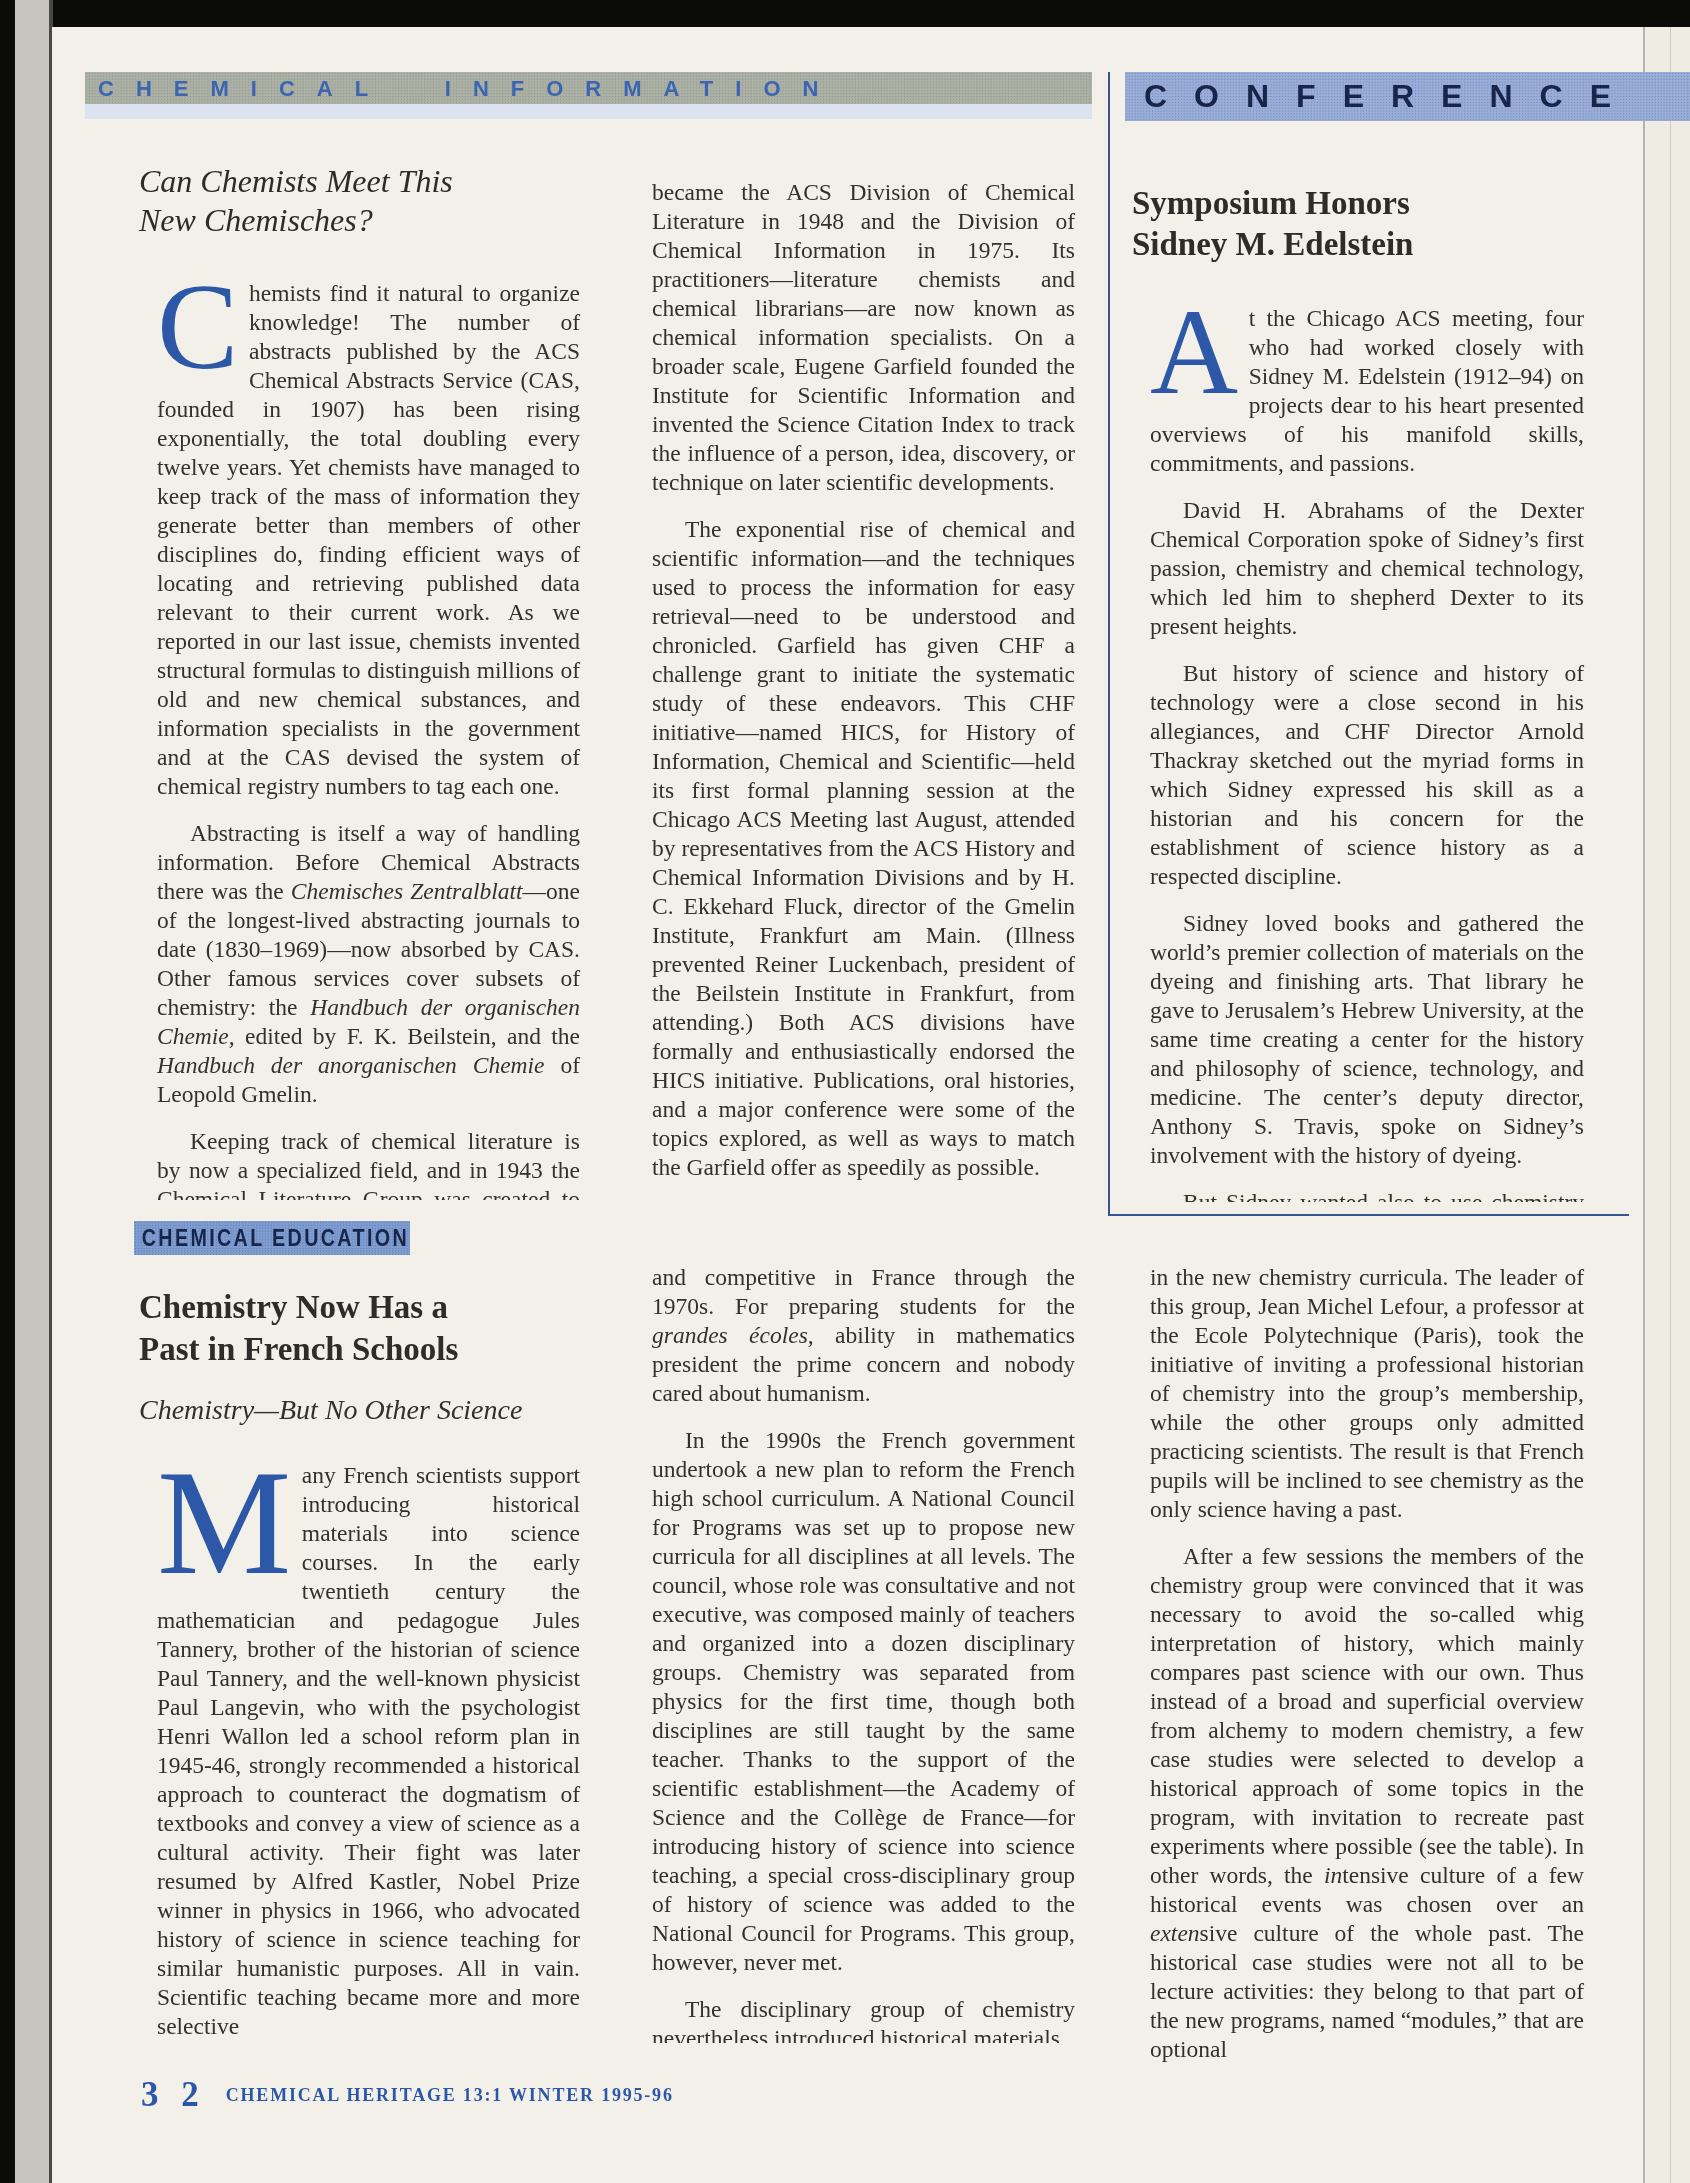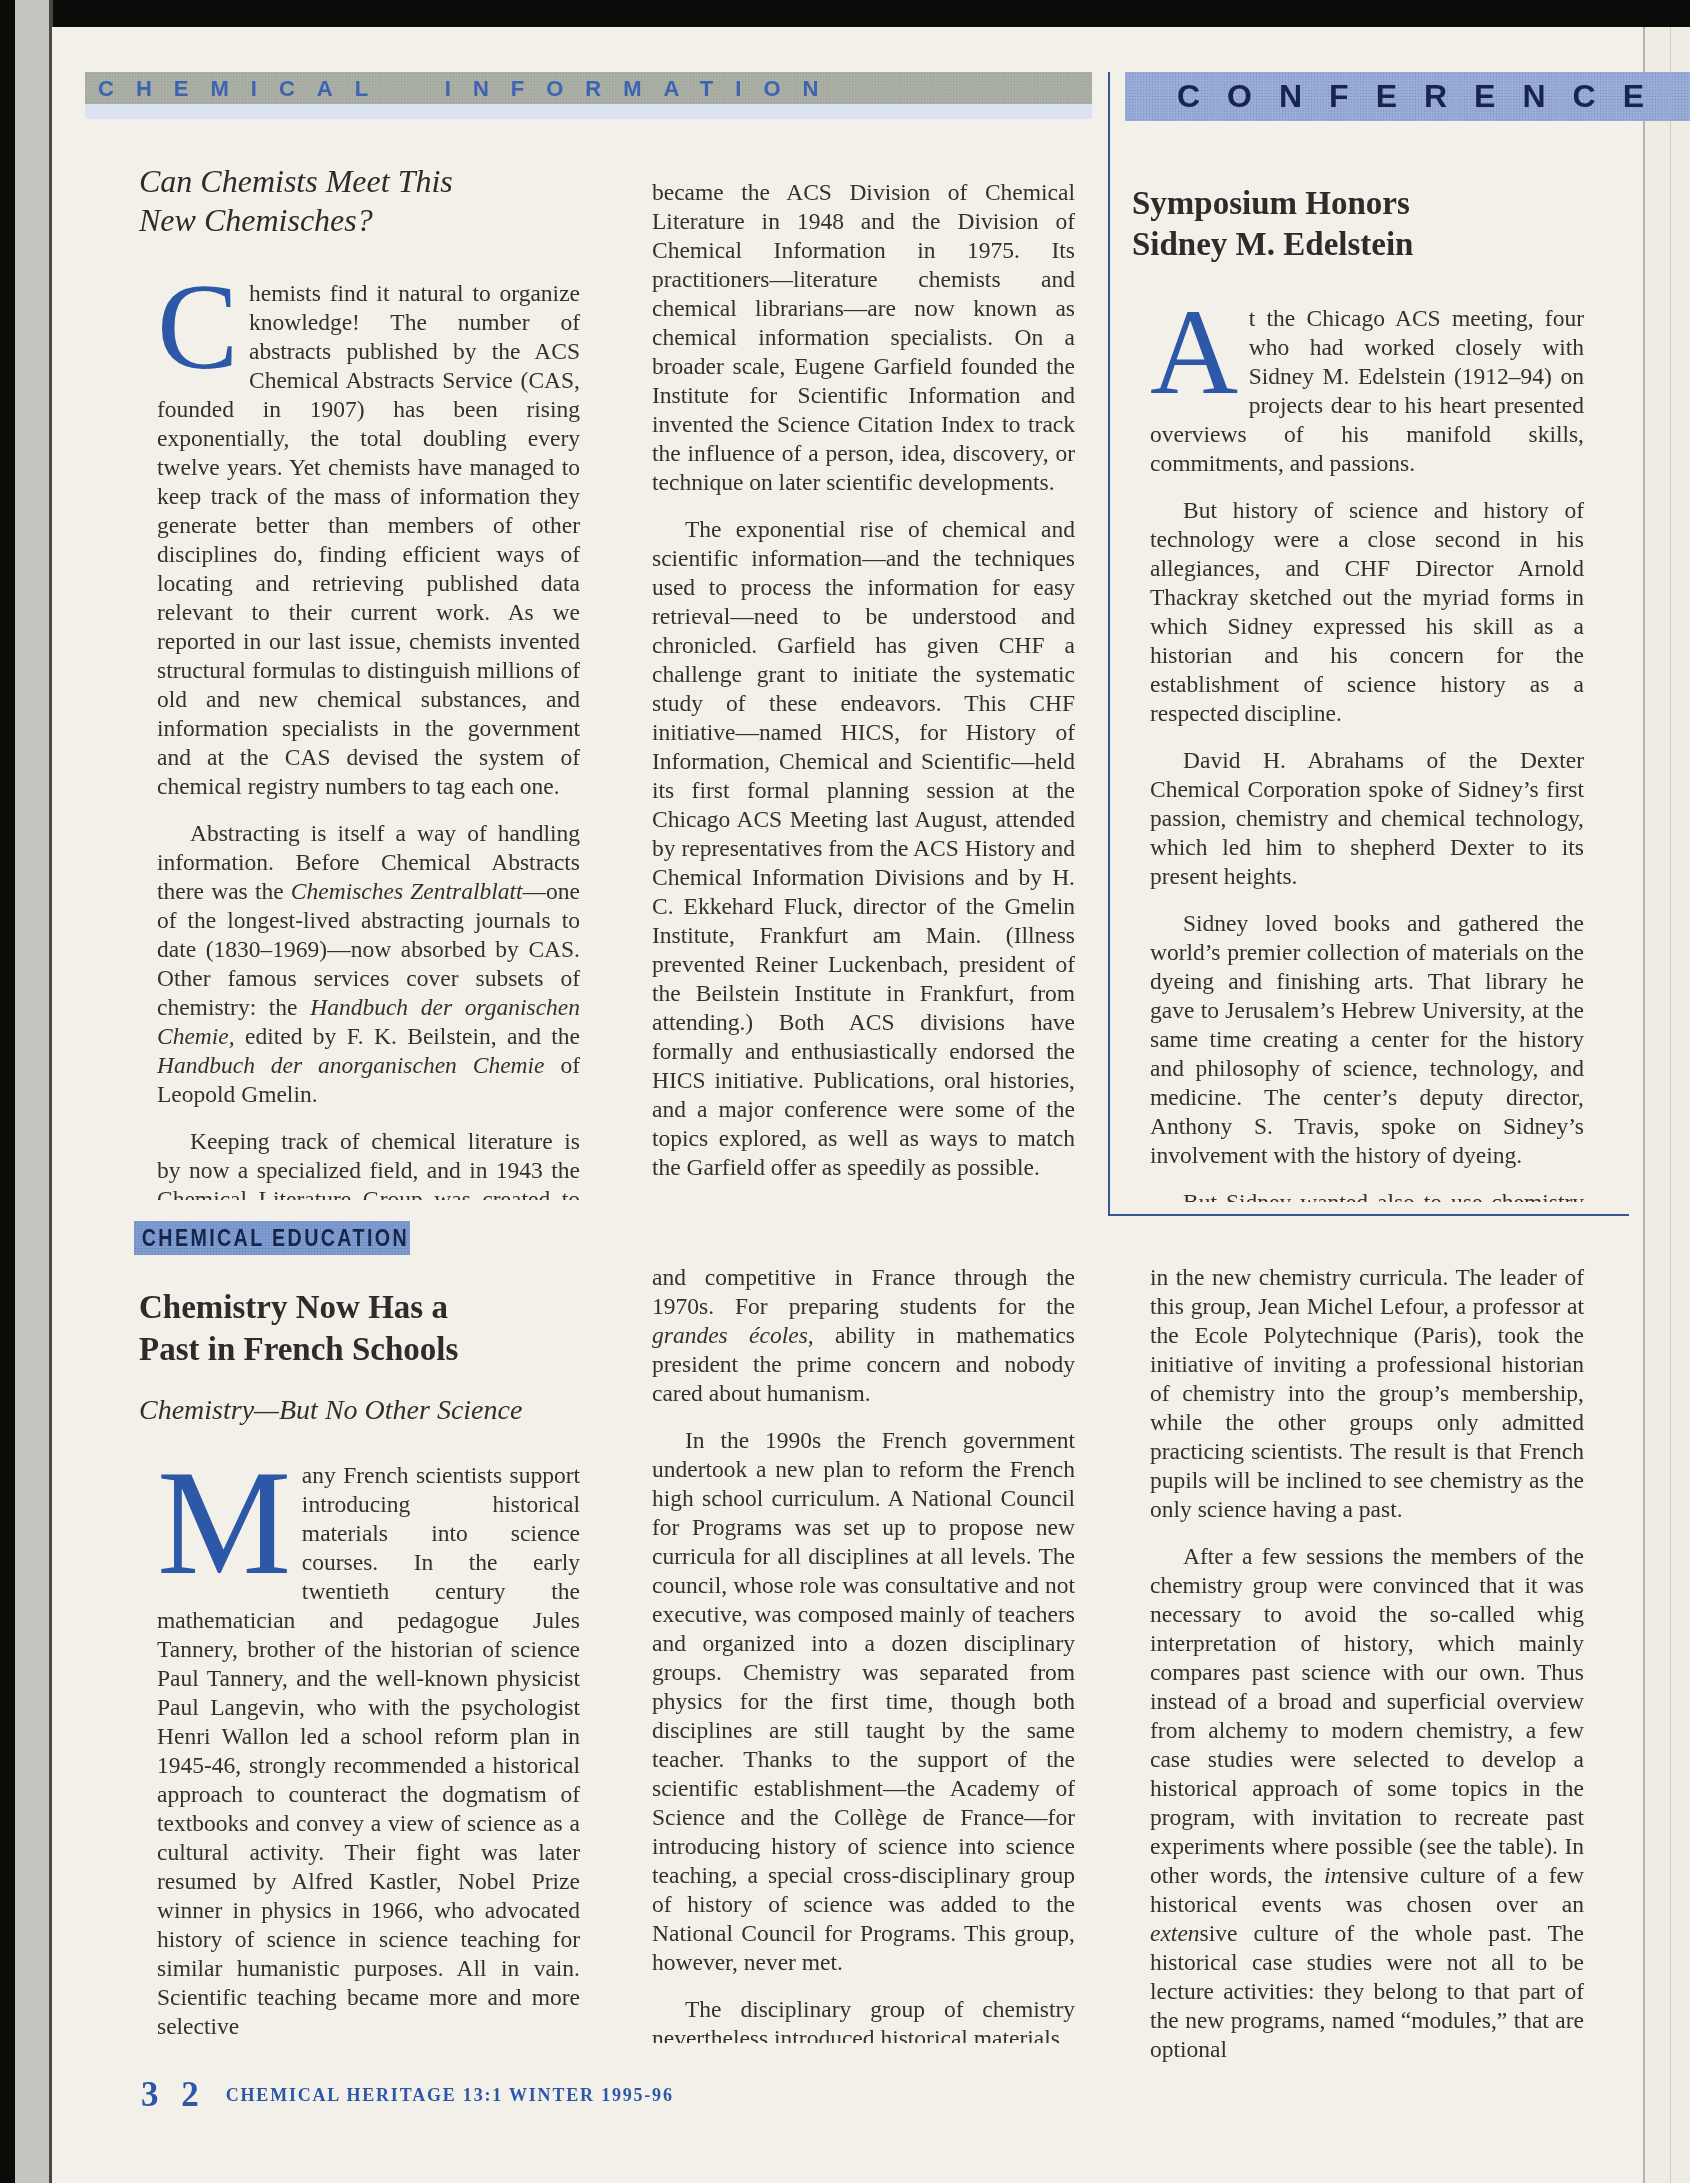--- a/index.html
+++ b/index.html
@@ -22,21 +22,21 @@
       background-size:2.9px 2.9px;}
   #banner-info .banner-text{font-family:"Liberation Sans", sans-serif;font-weight:600;font-size:22px;
       line-height:33px;letter-spacing:22px;word-spacing:27px;color:#3d64b2;padding-left:13px;}
   #banner-info-strip{position:absolute;left:85px;top:104px;width:1007px;height:15.3px;background:#dbe3f1;z-index:3;}
 
   #banner-conf{left:1125px;top:72px;width:565px;height:49px;
       background-color:#9aadd8;
       background-image:radial-gradient(circle, rgba(50,75,135,.40) 0.8px, transparent 0.9px);
       background-size:2.9px 2.9px;}
   #banner-conf .banner-text{font-family:"Liberation Sans", sans-serif;font-weight:700;font-size:32px;
-      line-height:49px;letter-spacing:27px;color:#17254a;padding-left:52px;}
+      line-height:49px;letter-spacing:27px;color:#17254a;padding-left:19px;}
 
   #banner-edu{left:134px;top:1221px;width:276px;height:34px;
       background-color:#7f9cd0;
       background-image:radial-gradient(circle, rgba(40,65,125,.40) 0.8px, transparent 0.9px);
       background-size:2.9px 2.9px;}
   #banner-edu .banner-text{display:inline-block;transform:scaleX(.82);transform-origin:left center;
       font-family:"Liberation Sans", sans-serif;font-weight:700;font-size:24px;line-height:34px;
       letter-spacing:2.9px;color:#17254a;padding-left:9.4px;}
 
   
@@ -111,22 +111,22 @@
   <div id="rule-vert" class="z"></div>
   <div id="rule-horiz" class="z"></div>
 
   <div id="title-conf" class="article-title z">
     <div>Symposium Honors</div>
     <div>Sidney M. Edelstein</div>
   </div>
 
   <div id="col-conf" class="col z">
       <p class="para"><span class="dropcap">A</span><span>t the Chicago ACS meeting, four who had worked closely with Sidney M. Edelstein (1912–94) on projects dear to his heart presented overviews of his manifold skills, commitments, and passions.</span></p>
+      <p class="para indent"><span>David H. Abrahams of the Dexter Chemical Corporation spoke of Sidney’s first passion, chemistry and chemical technology, which led him to shepherd Dexter to its present heights.</span></p>
       <p class="para indent"><span>But history of science and history of technology were a close second in his allegiances, and CHF Director Arnold Thackray sketched out the myriad forms in which Sidney expressed his skill as a historian and his concern for the establishment of science history as a respected discipline.</span></p>
-      <p class="para indent"><span>David H. Abrahams of the Dexter Chemical Corporation spoke of Sidney’s first passion, chemistry and chemical technology, which led him to shepherd Dexter to its present heights.</span></p>
       <p class="para indent"><span>Sidney loved books and gathered the world’s premier collection of materials on the dyeing and finishing arts. That library he gave to Jerusalem’s Hebrew University, at the same time creating a center for the history and philosophy of science, technology, and medicine. The center’s deputy director, Anthony S. Travis, spoke on Sidney’s involvement with the history of dyeing.</span></p>
       <p class="para indent"><span>But Sidney wanted also to use chemistry in the service of dye history, and he</span></p>
     </div>
 
   <div id="banner-edu" class="banner z">
     <span class="banner-text">CHEMICAL EDUCATION</span>
   </div>
 
   <div id="title-edu" class="article-title z">
     <div>Chemistry Now Has a</div>

